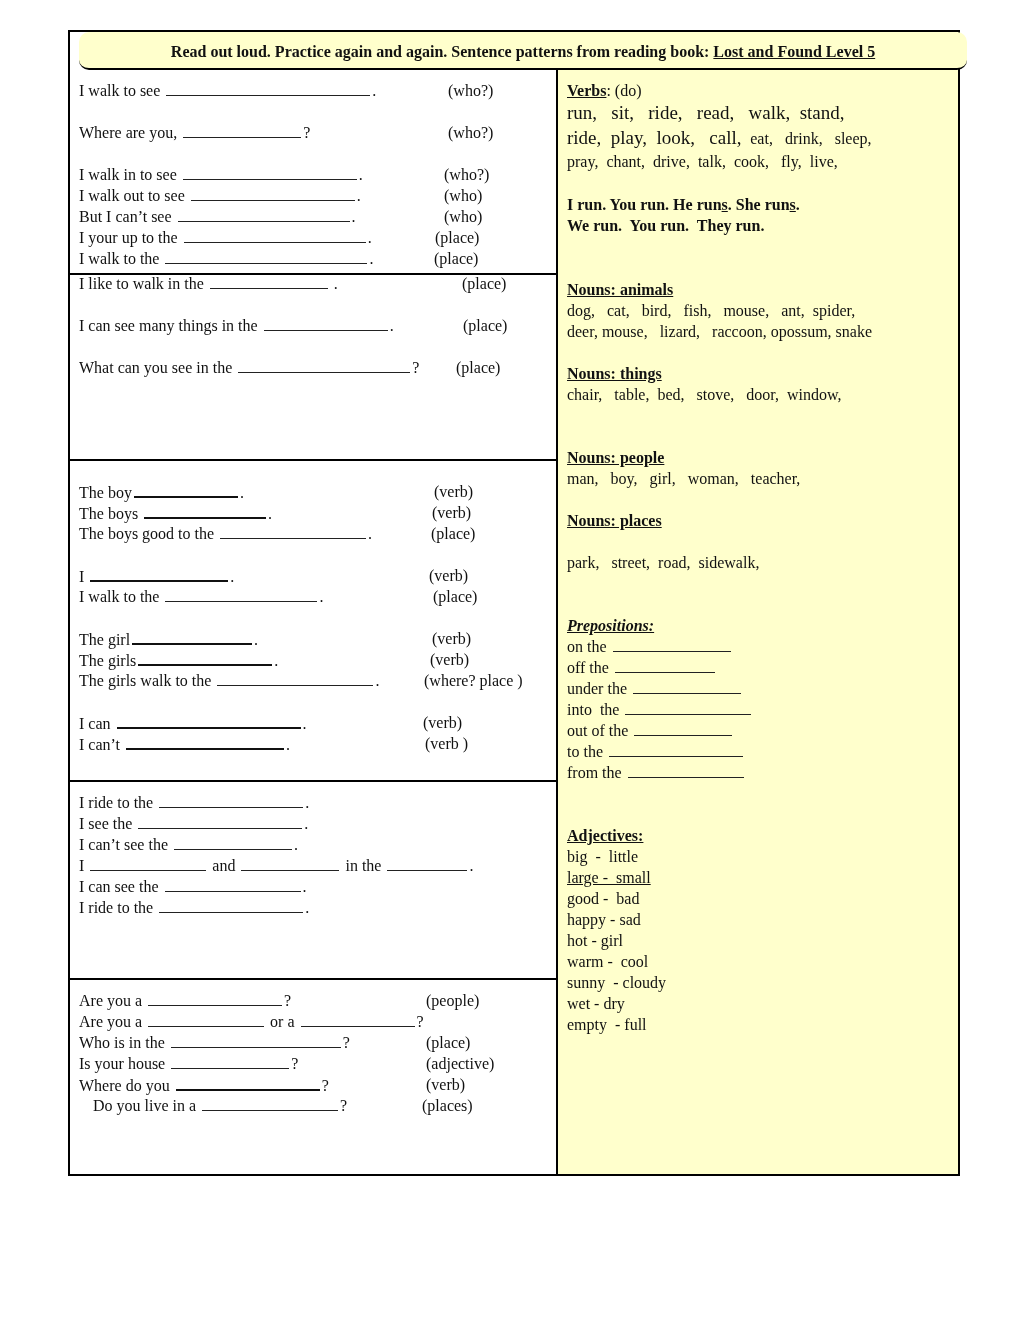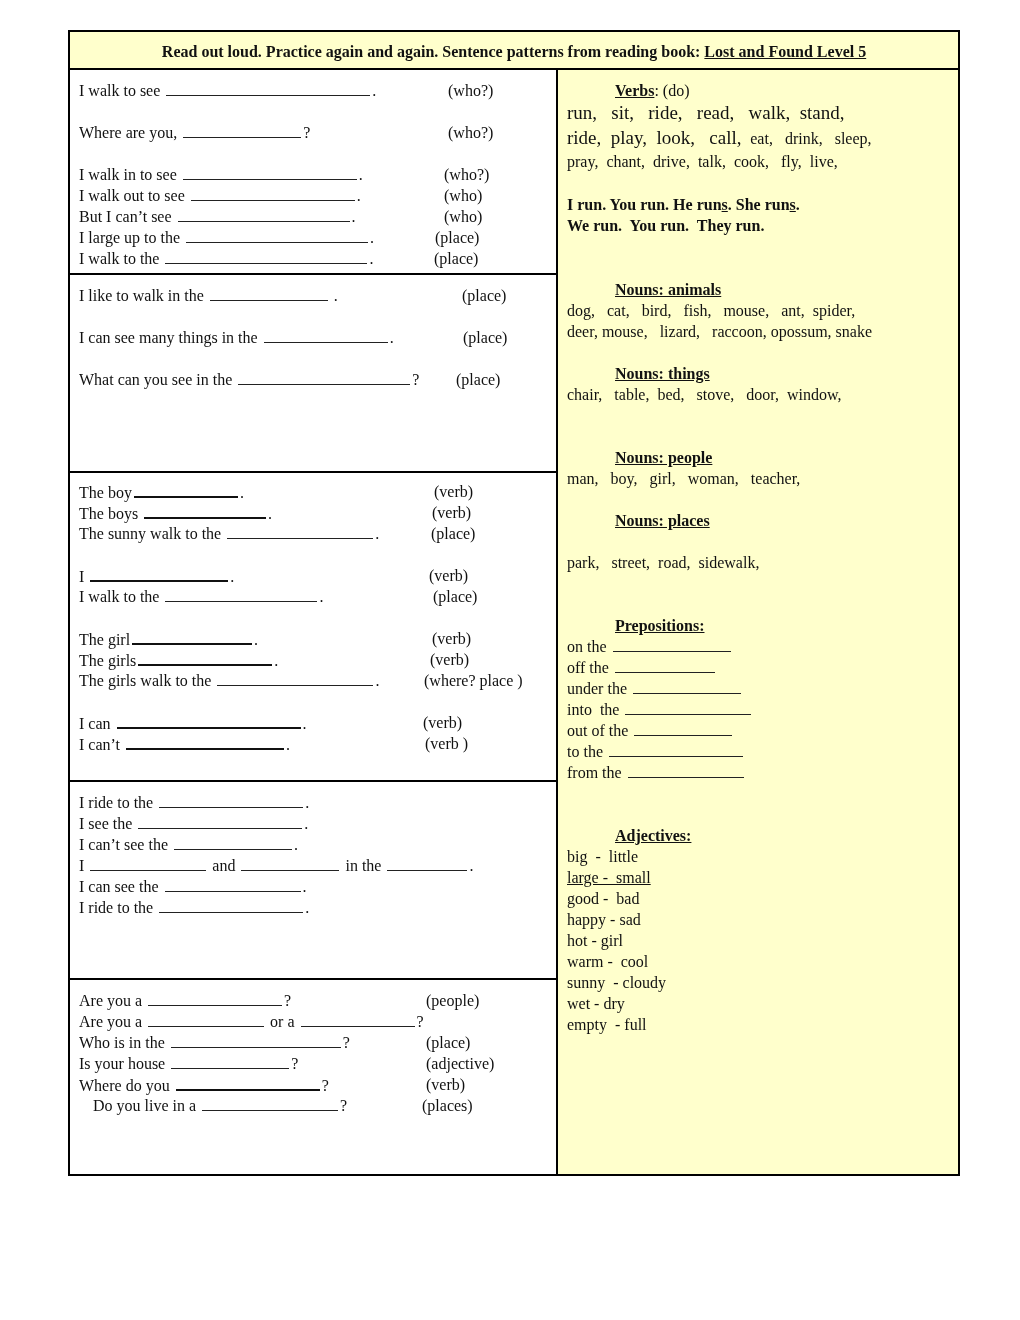--- a/index.html
+++ b/index.html
@@ -1,29 +1,29 @@
 <!DOCTYPE html>
 <html><head>
 <meta charset="utf-8">
 <style>
   html, body { margin: 0; padding: 0; background: #ffffff; }
   body { width: 1020px; height: 1320px; position: relative; font-family: "Liberation Serif", "DejaVu Serif", serif; color: #111; }
   .sheet { position: absolute; left: 68px; top: 30px; width: 888px; height: 1142px; border: 2px solid #000; background: #fff; }
-  .header { position: absolute; left: 0; top: 0; width: 888px; height: 36px; background: #ffffcc; border-bottom: 2px solid #000; text-align: center; font-weight: bold; font-size: 16px; line-height: 40px; }
+  .header { position: absolute; left: 9px; top: 0; width: 888px; height: 36px; background: #ffffcc; border-bottom: 2px solid #000; text-align: center; font-weight: bold; font-size: 16px; line-height: 40px; border-radius: 10px; }
   .header .book { text-decoration: underline; }
   .left { position: absolute; left: 0; top: 38px; width: 486px; height: 1104px; border-right: 2px solid #000; background: #fff; }
   .right { position: absolute; left: 488px; top: 38px; width: 400px; height: 1104px; background: #ffffcc; }
   .box { position: absolute; left: 0; width: 486px; border-bottom: 2px solid #000; }
   .box.last { border-bottom: none; }
   .line { position: absolute; left: 9px; font-size: 16px; white-space: pre; height: 21px; line-height: 21px; }
   .hint { position: absolute; font-size: 16px; white-space: pre; height: 21px; line-height: 21px; }
   .blank { display: inline-block; border-bottom: 1px solid #222; height: 15px; vertical-align: baseline; margin: 0 2px; }
   .blank.thick { border-bottom: 2px solid #111; }
   .r-item { position: absolute; left: 9px; white-space: pre; font-size: 16px; line-height: 21px; height: 21px; }
-  .r-head { font-weight: bold; text-decoration: underline; margin-left: 48px; }
+  .r-head { font-weight: bold; text-decoration: underline; }
   .big { font-size: 19px; }
   .bold { font-weight: bold; }
   .u { text-decoration: underline; }
 </style>
 </head>
 <body>
 
 <div class="sheet">
 
   <div class="header">
@@ -41,46 +41,46 @@
 
       <div class="line" style="top:94px;"><span>I walk in to see</span> <span class="blank" style="width:174px"></span><span>.</span></div>
       <div class="hint" style="left:374px; top:94px;">(who?)</div>
 
       <div class="line" style="top:115px;"><span>I walk out to see</span> <span class="blank" style="width:164px"></span><span>.</span></div>
       <div class="hint" style="left:374px; top:115px;">(who)</div>
 
       <div class="line" style="top:136px;"><span>But I can’t see</span> <span class="blank" style="width:172px"></span><span>.</span></div>
       <div class="hint" style="left:374px; top:136px;">(who)</div>
 
-      <div class="line" style="top:157px;"><span>I large up to the</span> <span class="blank" style="width:182px"></span><span>.</span></div>
+      <div class="line" style="top:157px;"><span>I your up to the</span> <span class="blank" style="width:182px"></span><span>.</span></div>
       <div class="hint" style="left:365px; top:157px;">(place)</div>
 
       <div class="line" style="top:178px;"><span>I walk to the</span> <span class="blank" style="width:202px"></span><span>.</span></div>
       <div class="hint" style="left:364px; top:178px;">(place)</div>
     </div>
 
-    <div class="box" style="top:205px; height:196px;">
+    <div class="box" style="top:193px; height:196px;">
       <div class="line" style="top:10px;"><span>I like to walk in the</span> <span class="blank" style="width:118px"></span><span> .</span></div>
       <div class="hint" style="left:392px; top:10px;">(place)</div>
 
       <div class="line" style="top:52px;"><span>I can see many things in the</span> <span class="blank" style="width:124px"></span><span>.</span></div>
       <div class="hint" style="left:393px; top:52px;">(place)</div>
 
       <div class="line" style="top:94px;"><span>What can you see in the</span> <span class="blank" style="width:172px"></span><span>?</span></div>
       <div class="hint" style="left:386px; top:94px;">(place)</div>
     </div>
 
     <div class="box" style="top:403px; height:307px;">
       <div class="line" style="top:8px;"><span>The boy</span><span class="blank thick" style="width:104px"></span><span>.</span></div>
       <div class="hint" style="left:364px; top:8px;">(verb)</div>
 
       <div class="line" style="top:29px;"><span>The boys</span> <span class="blank thick" style="width:122px"></span><span>.</span></div>
       <div class="hint" style="left:362px; top:29px;">(verb)</div>
 
-      <div class="line" style="top:50px;"><span>The sunny walk to the</span> <span class="blank" style="width:146px"></span><span>.</span></div>
+      <div class="line" style="top:50px;"><span>The boys good to the</span> <span class="blank" style="width:146px"></span><span>.</span></div>
       <div class="hint" style="left:361px; top:50px;">(place)</div>
 
       <div class="line" style="top:92px;"><span>I</span> <span class="blank thick" style="width:138px"></span><span>.</span></div>
       <div class="hint" style="left:359px; top:92px;">(verb)</div>
 
       <div class="line" style="top:113px;"><span>I walk to the</span> <span class="blank" style="width:152px"></span><span>.</span></div>
       <div class="hint" style="left:363px; top:113px;">(place)</div>
 
       <div class="line" style="top:155px;"><span>The girl</span><span class="blank thick" style="width:120px"></span><span>.</span></div>
       <div class="hint" style="left:362px; top:155px;">(verb)</div>
@@ -142,21 +142,21 @@
 
     <div class="r-item r-head" style="top:293px;">Nouns: things</div>
     <div class="r-item" style="top:314px;">chair,   table,  bed,   stove,   door,  window,</div>
 
     <div class="r-item r-head" style="top:377px;">Nouns: people</div>
     <div class="r-item" style="top:398px;">man,   boy,   girl,   woman,   teacher,</div>
 
     <div class="r-item r-head" style="top:440px;">Nouns: places</div>
     <div class="r-item" style="top:482px;">park,   street,  road,  sidewalk,</div>
 
-    <div class="r-item r-head" style="top:545px;">Prepositions:</div>
+    <div class="r-item r-head" style="top:545px;font-style:italic;">Prepositions:</div>
     <div class="r-item" style="top:566px;"><span>on the</span> <span class="blank" style="width:118px"></span></div>
     <div class="r-item" style="top:587px;"><span>off the</span> <span class="blank" style="width:100px"></span></div>
     <div class="r-item" style="top:608px;"><span>under the</span> <span class="blank" style="width:108px"></span></div>
     <div class="r-item" style="top:629px;"><span>into  the</span> <span class="blank" style="width:126px"></span></div>
     <div class="r-item" style="top:650px;"><span>out of the</span> <span class="blank" style="width:98px"></span></div>
     <div class="r-item" style="top:671px;"><span>to the</span> <span class="blank" style="width:134px"></span></div>
     <div class="r-item" style="top:692px;"><span>from the</span> <span class="blank" style="width:116px"></span></div>
 
     <div class="r-item r-head" style="top:755px;">Adjectives:</div>
     <div class="r-item" style="top:776px;">big  -  little</div>

